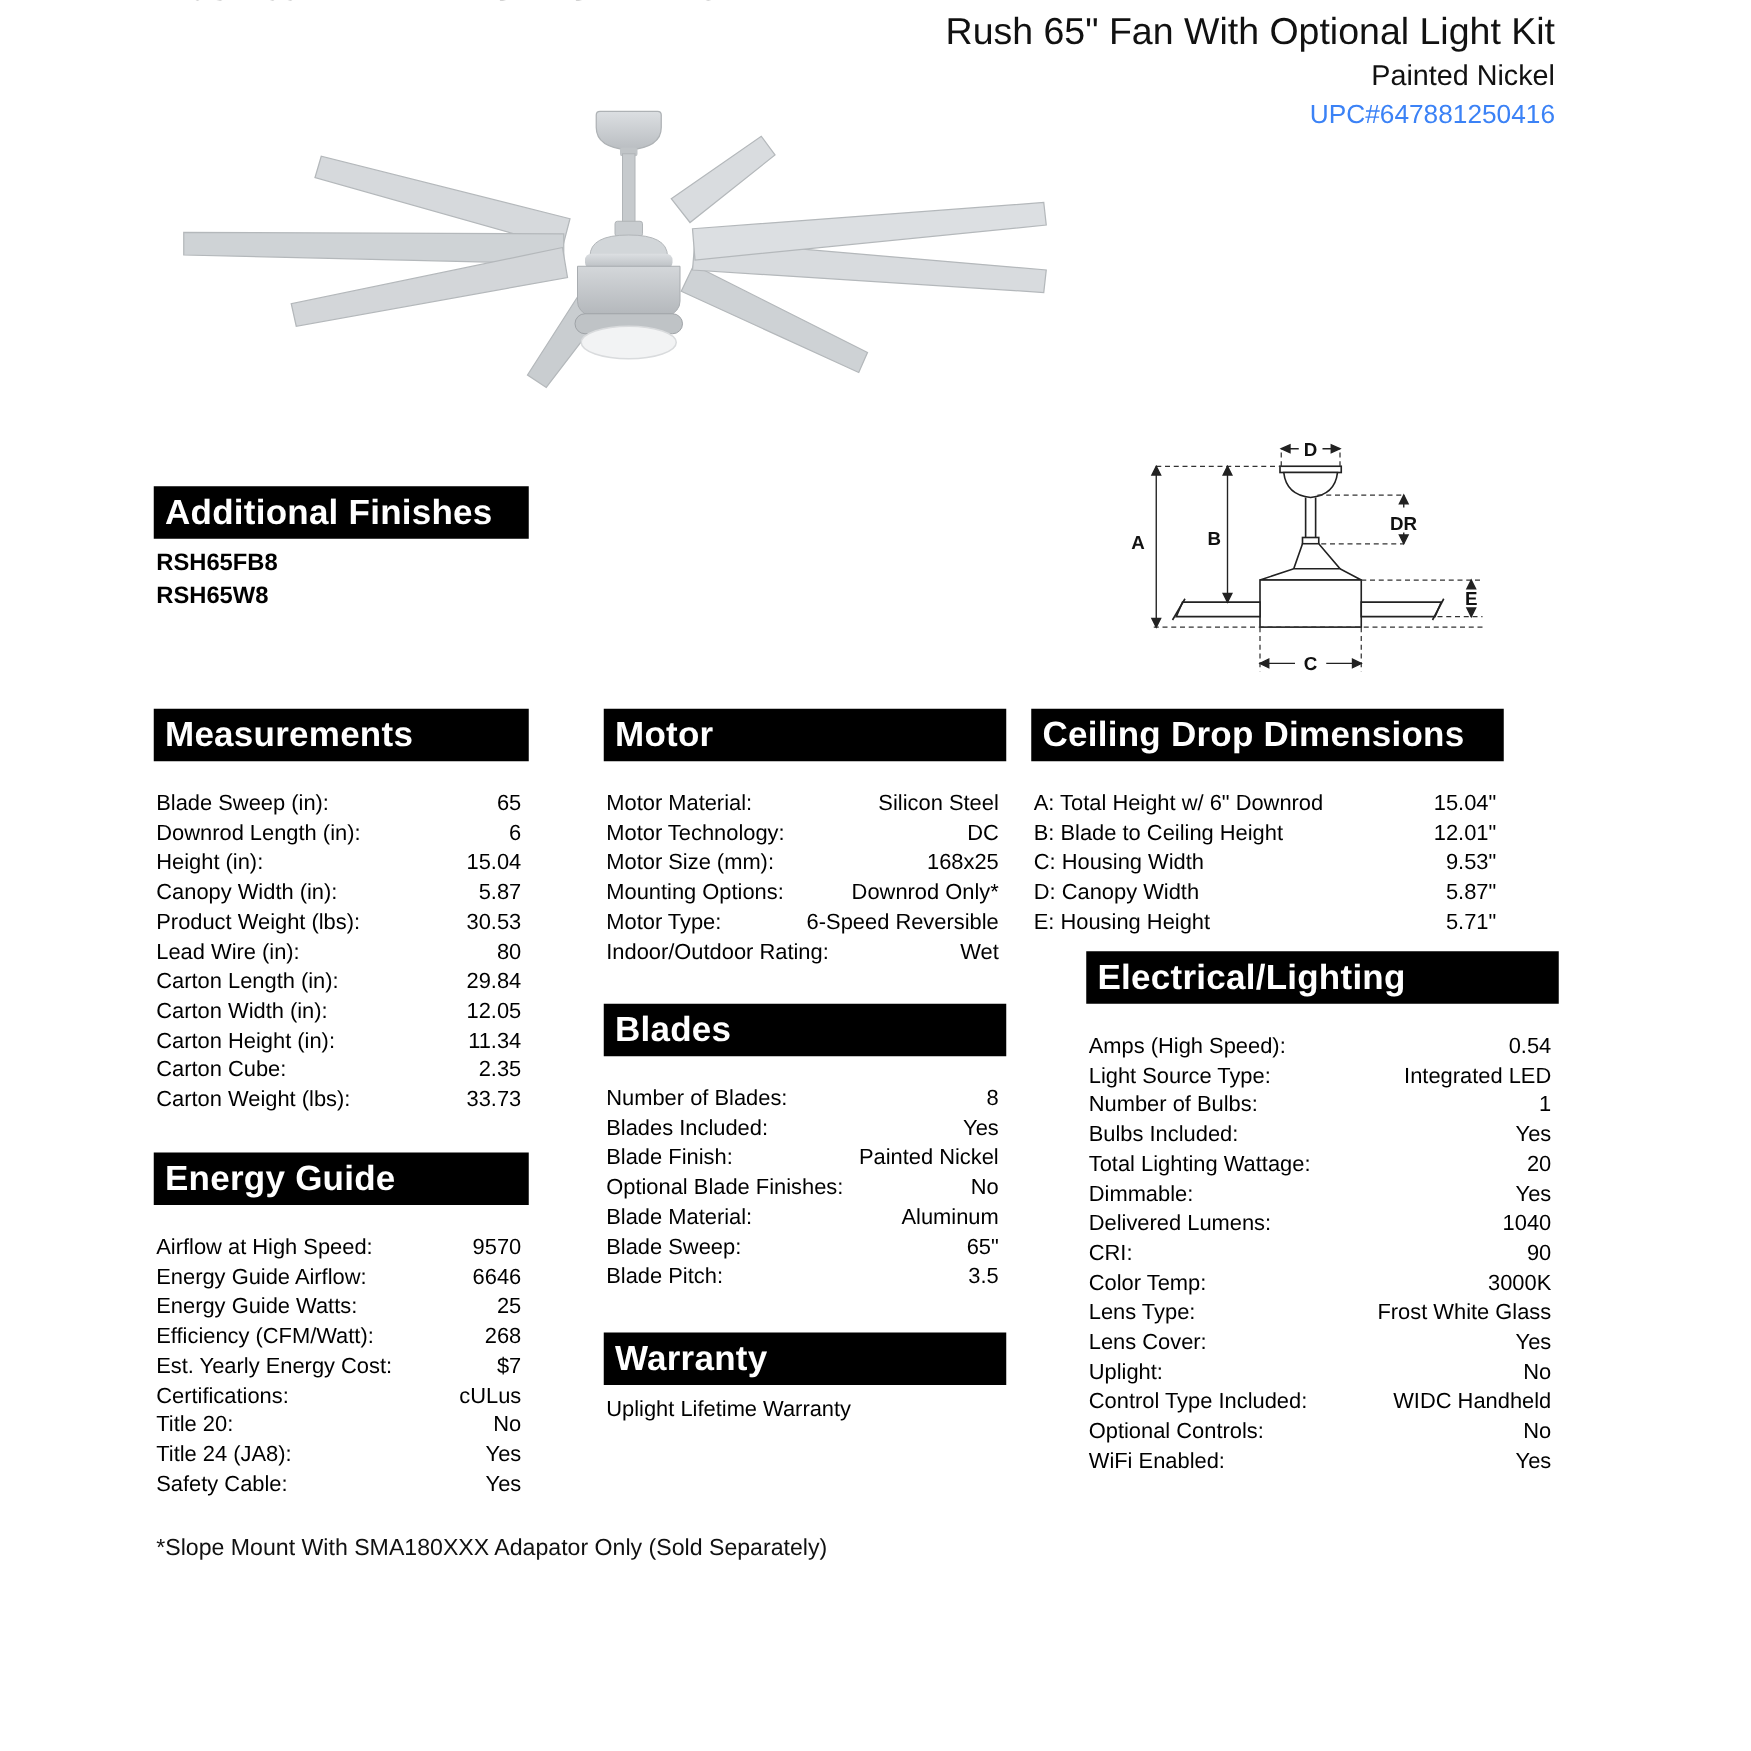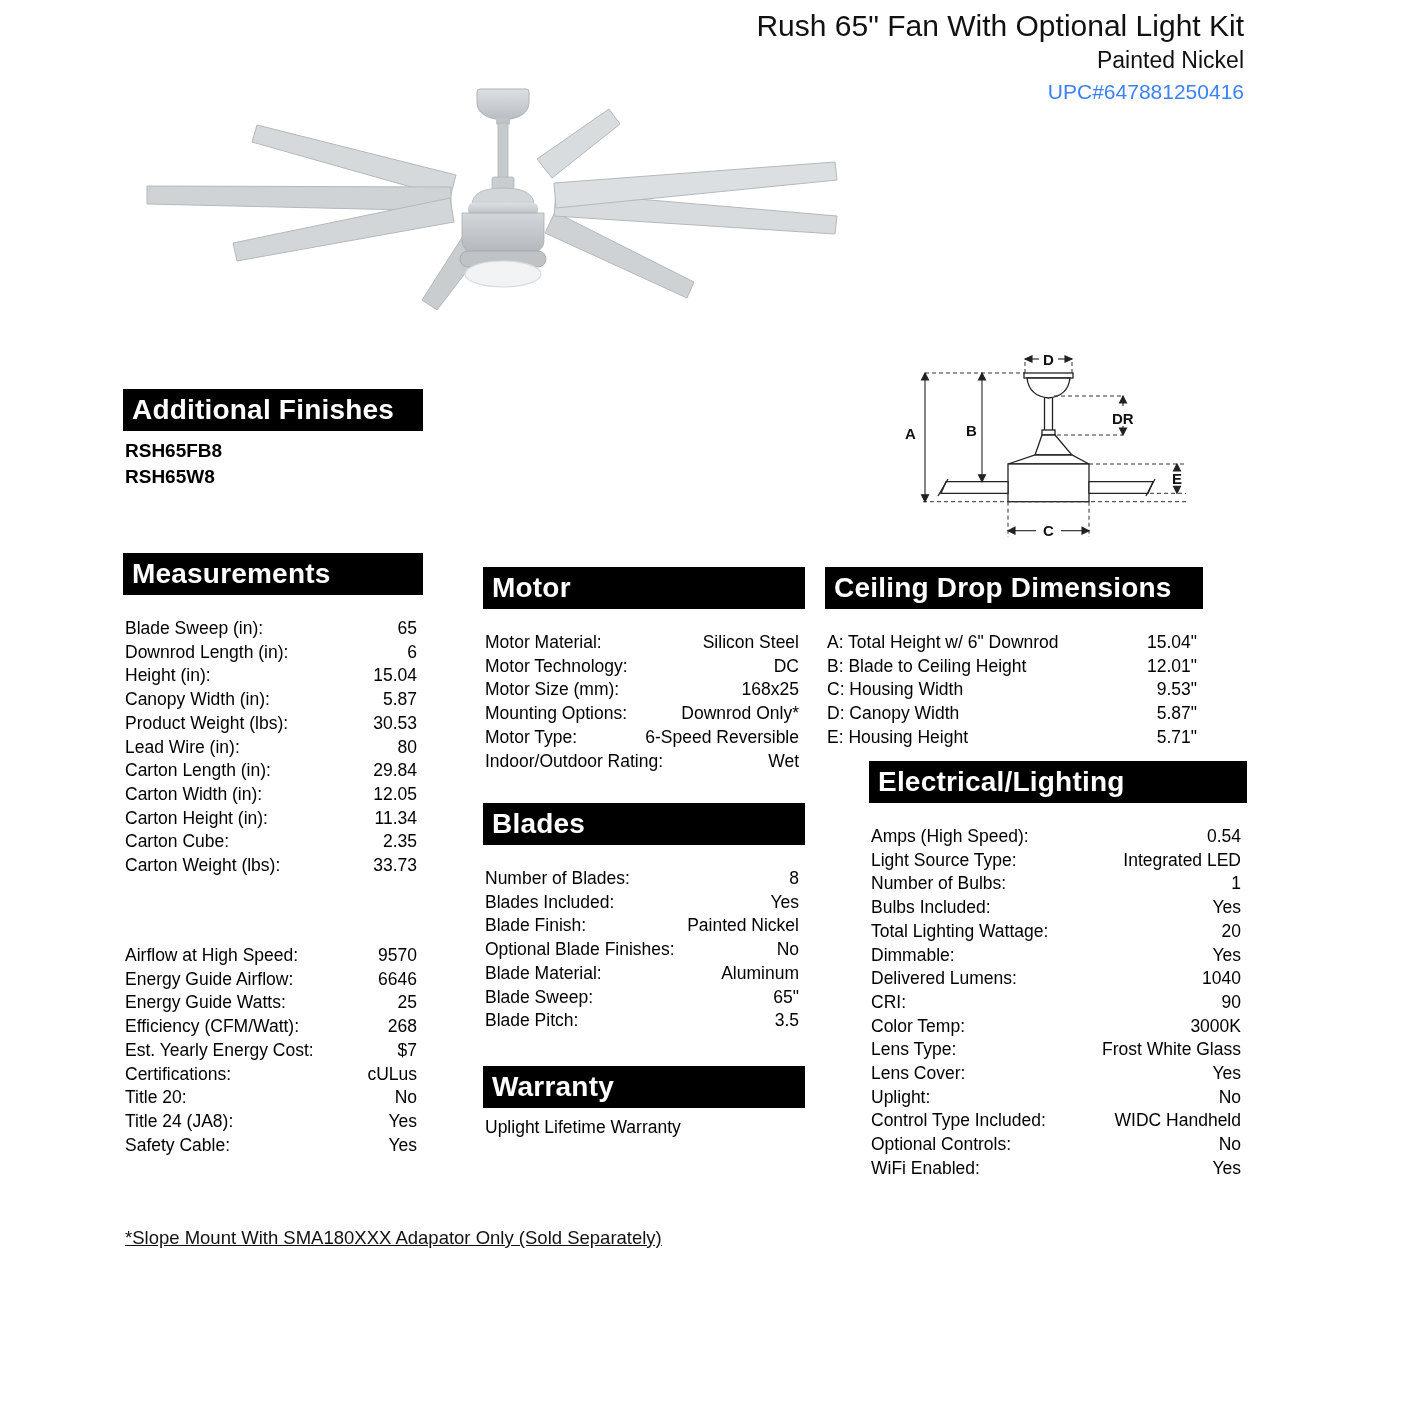--- a/index.html
+++ b/index.html
@@ -23,21 +23,21 @@
   .rows{margin-top:22px;padding:0 6px 0 2px;}
   .row{display:flex;justify-content:space-between;font-size:17.5px;line-height:23.7px;}
   .row .lbl{white-space:nowrap;}
   .row .val{white-space:nowrap;text-align:right;}
 
   .finish-items{margin-top:7px;padding-left:2px;}
   .finish-items div{font-size:19px;font-weight:bold;line-height:26px;}
 
   .warranty-text{margin-top:9px;padding-left:2px;font-size:17.5px;}
 
-  .footnote{position:absolute;left:125px;top:1227px;font-size:18.5px;color:#111;text-decoration:underline;}
+  .footnote{position:absolute;left:125px;top:1227px;font-size:18.5px;color:#111;}
 
   svg text{font-family:"Liberation Sans", sans-serif;}
 </style>
 </head>
 <body>
 
 <div class="page">
 
   <div class="top-crop">
     <span>RUSH 65" FAN WITH OPTIONAL LIGHT KIT</span>
@@ -159,21 +159,21 @@
   </svg>
 
   <section class="panel" style="left:123px;top:389px;width:300px;">
     <div class="bar">Additional Finishes</div>
     <div class="finish-items">
       <div>RSH65FB8</div>
       <div>RSH65W8</div>
     </div>
   </section>
 
-  <section class="panel" style="left:123px;top:553px;width:300px;">
+  <section class="panel" style="left:123px;top:567px;width:300px;">
     <div class="bar">Measurements</div>
     <div class="rows">
         <div class="row">
           <span class="lbl">Blade Sweep (in):</span>
           <span class="val">65</span>
         </div>
         <div class="row">
           <span class="lbl">Downrod Length (in):</span>
           <span class="val">6</span>
         </div>
@@ -210,20 +210,21 @@
           <span class="val">2.35</span>
         </div>
         <div class="row">
           <span class="lbl">Carton Weight (lbs):</span>
           <span class="val">33.73</span>
         </div>
       </div>
   </section>
 
   <section class="panel" style="left:123px;top:922px;width:300px;">
+    <div class="bar">Energy Guide</div>
     <div class="rows">
         <div class="row">
           <span class="lbl">Airflow at High Speed:</span>
           <span class="val">9570</span>
         </div>
         <div class="row">
           <span class="lbl">Energy Guide Airflow:</span>
           <span class="val">6646</span>
         </div>
         <div class="row">

